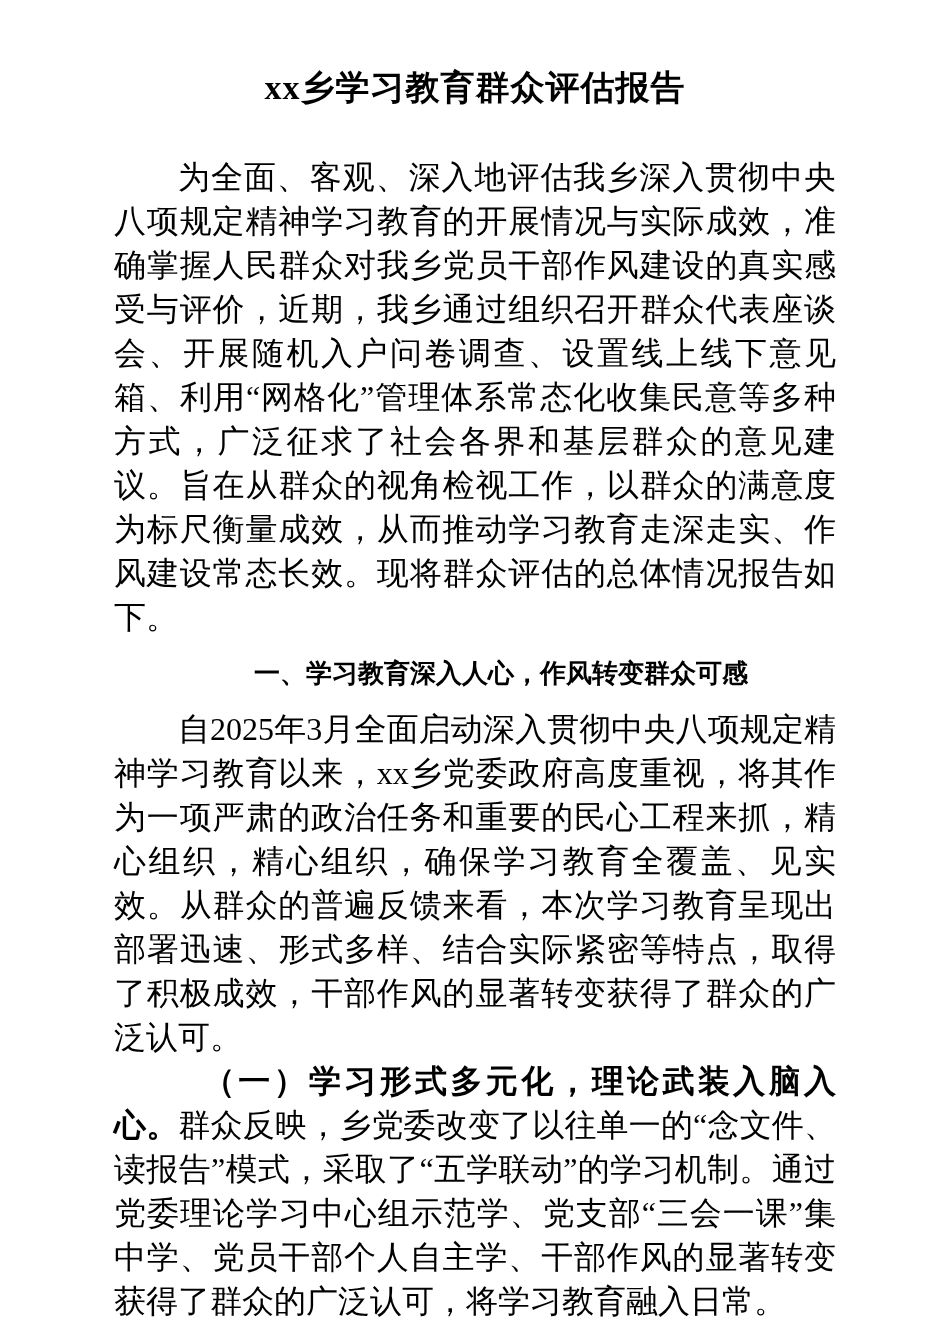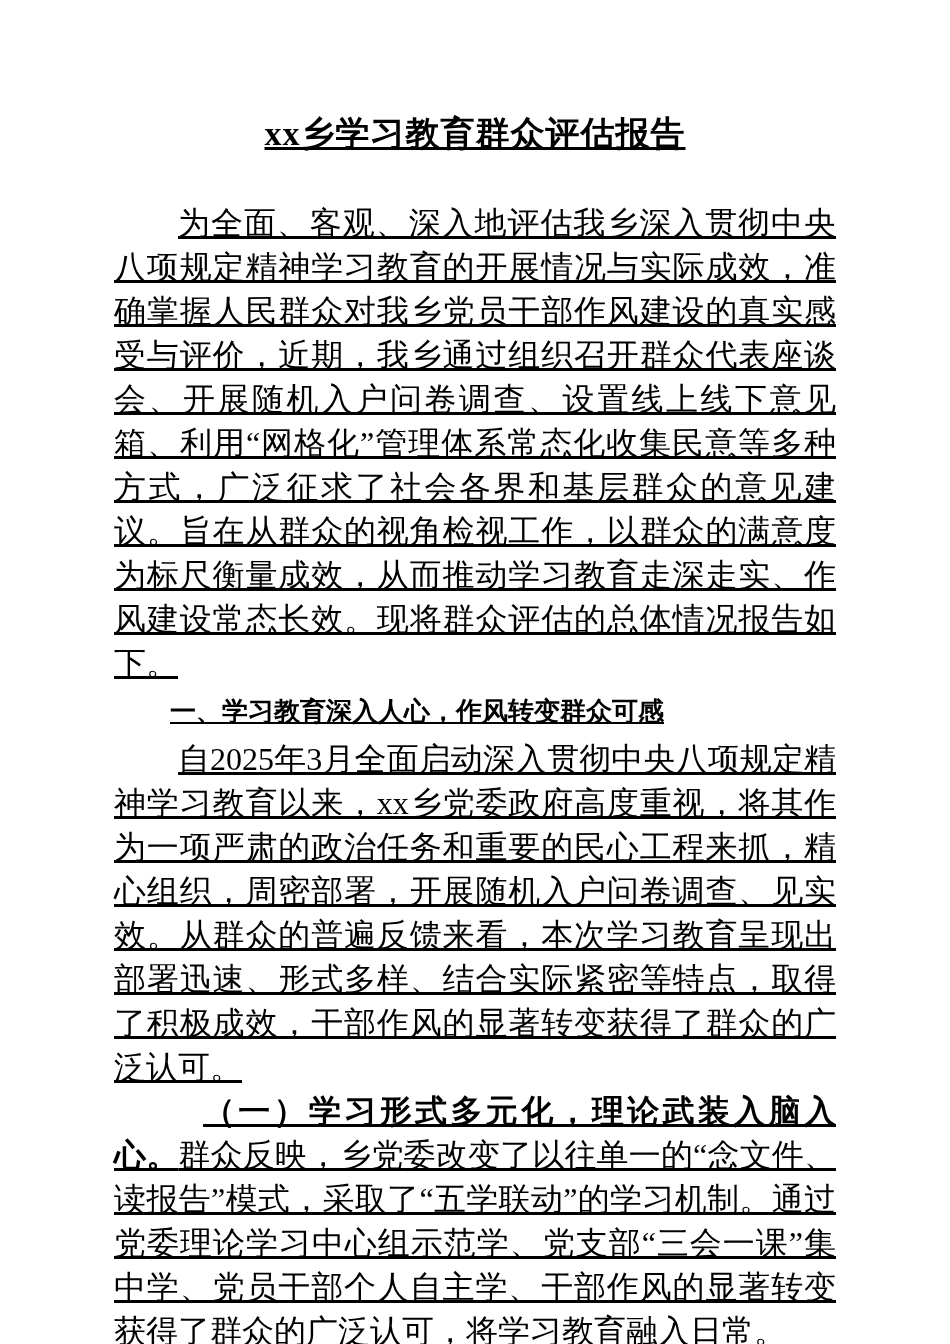--- a/index.html
+++ b/index.html
@@ -8,65 +8,65 @@
     padding: 0;
     background: #ffffff;
     font-family: "Liberation Serif", serif;
     color: #000000;
   }
   .page {
     width: 950px;
     height: 1344px;
     margin: 0 auto;
     background: #ffffff;
-    padding: 114px 114px 0 114px;
+    padding: 68px 114px 0 114px;
     overflow: hidden;
-    text-decoration: underline;
   }
   .doc-title {
     margin: 0 0 46px 0;
     text-align: center;
     font-size: 34px;
     line-height: 1.2;
     font-weight: bold;
     font-family: "Liberation Serif", serif;
     letter-spacing: 1px;
   }
   .para {
     margin: 0;
     font-size: 32px;
     line-height: 44px;
     text-align: justify;
     text-indent: 2em;
     font-family: "Liberation Serif", serif;
     word-break: break-all;
   }
   .section-heading {
-    margin: 4px;
+    margin: 12px;
     font-size: 26px;
     line-height: 44px;
     text-indent: 2em;
     font-weight: bold;
     font-family: "Liberation Sans", sans-serif;
     word-break: break-all;
+    text-align: center;
   }
   .para-lead {
     font-weight: bold;
     font-family: "Liberation Sans", sans-serif;
     margin-left: 25px;
   }
 </style>
 </head>
 <body>
 
 <div class="page">
 
   <h1 class="doc-title">xx乡学习教育群众评估报告</h1>
 
   <p class="para">为全面、客观、深入地评估我乡深入贯彻中央八项规定精神学习教育的开展情况与实际成效，准确掌握人民群众对我乡党员干部作风建设的真实感受与评价，近期，我乡通过组织召开群众代表座谈会、开展随机入户问卷调查、设置线上线下意见箱、利用“网格化”管理体系常态化收集民意等多种方式，广泛征求了社会各界和基层群众的意见建议。旨在从群众的视角检视工作，以群众的满意度为标尺衡量成效，从而推动学习教育走深走实、作风建设常态长效。现将群众评估的总体情况报告如下。</p>
 
   <h2 class="section-heading">一、学习教育深入人心，作风转变群众可感</h2>
 
-  <p class="para">自2025年3月全面启动深入贯彻中央八项规定精神学习教育以来，xx乡党委政府高度重视，将其作为一项严肃的政治任务和重要的民心工程来抓，精心组织，周密部署，开展随机入户问卷调查、见实效。从群众的普遍反馈来看，本次学习教育呈现出部署迅速、形式多样、结合实际紧密等特点，取得了积极成效，干部作风的显著转变获得了群众的广泛认可。</p>
+  <p class="para">自2025年3月全面启动深入贯彻中央八项规定精神学习教育以来，xx乡党委政府高度重视，将其作为一项严肃的政治任务和重要的民心工程来抓，精心组织，精心组织，确保学习教育全覆盖、见实效。从群众的普遍反馈来看，本次学习教育呈现出部署迅速、形式多样、结合实际紧密等特点，取得了积极成效，干部作风的显著转变获得了群众的广泛认可。</p>
 
   <p class="para"><span class="para-lead">（一）学习形式多元化，理论武装入脑入心。</span><span>群众反映，乡党委改变了以往单一的“念文件、读报告”模式，采取了“五学联动”的学习机制。通过党委理论学习中心组示范学、党支部“三会一课”集中学、党员干部个人自主学、干部作风的显著转变获得了群众的广泛认可，将学习教育融入日常。</span></p>
 
 </div>
 
 </body></html>

